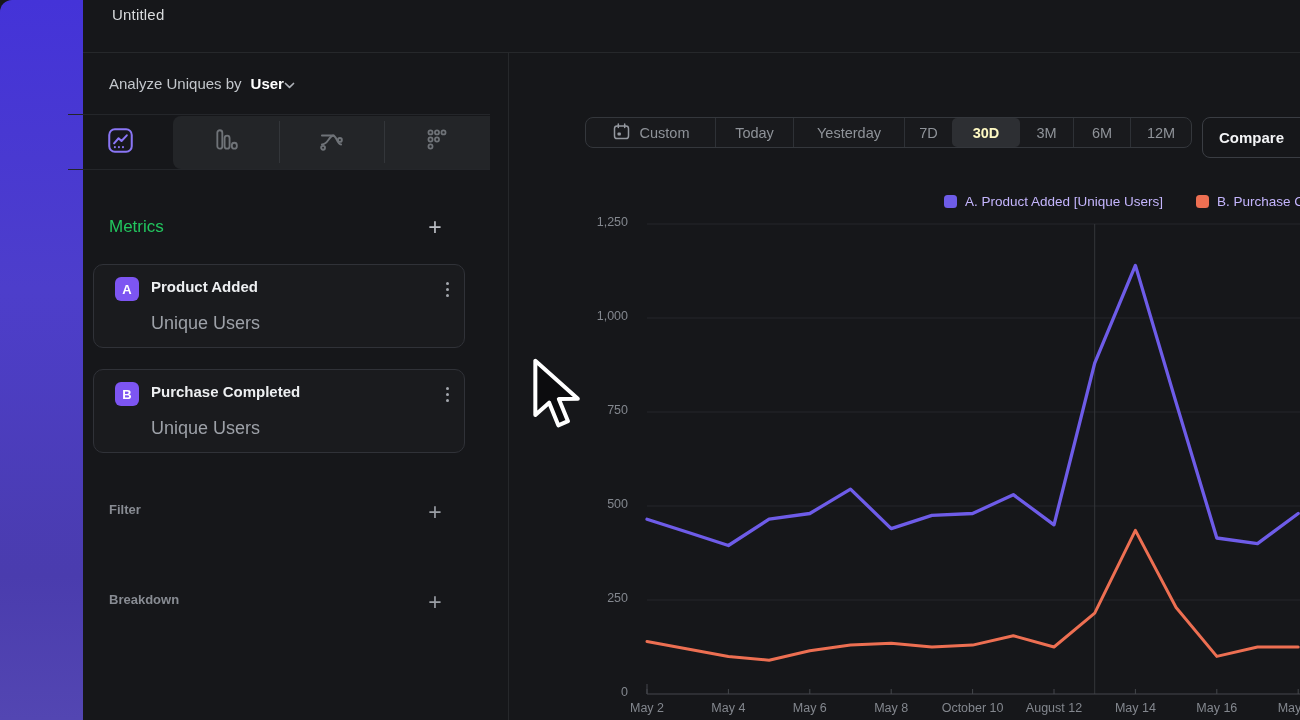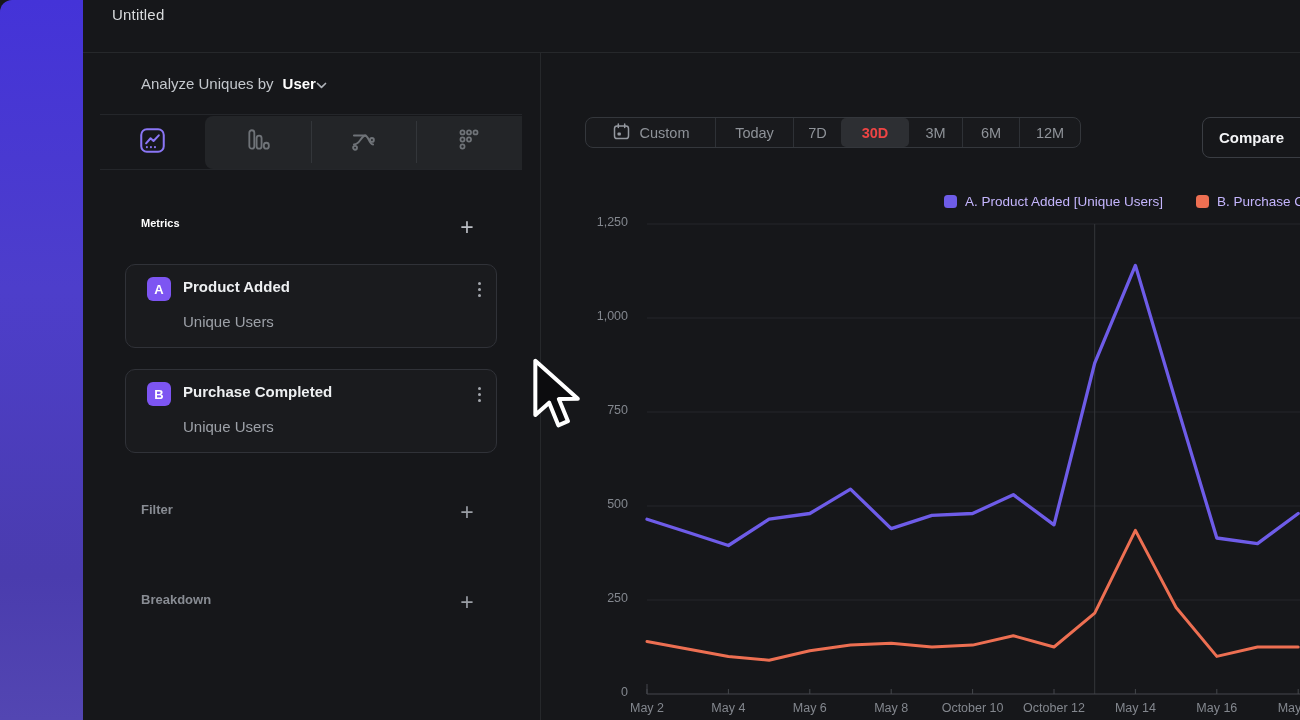--- a/index.html
+++ b/index.html
@@ -11,76 +11,76 @@
   .gradient-strip { position:absolute; left:0; top:0; width:83px; height:720px;
     background:linear-gradient(180deg,#4433d8 0%, #4d3ecb 40%, #4a3cae 80%, #5346b2 100%);
     border-top-left-radius:12px; }
 
   
   .topbar { position:absolute; left:83px; top:0; width:1217px; height:53px;
     border-bottom:1px solid #26282b; }
   .report-title { position:absolute; left:29px; top:6px; font-size:15px; color:#d9dbdd; letter-spacing:.2px; }
 
   
-  .sidebar { position:absolute; left:100px; top:53px; width:441px; height:667px; border-right:1px solid #26282b; }
+  .sidebar { position:absolute; left:68px; top:53px; width:441px; height:667px; border-right:1px solid #26282b; }
   .analyze-row { position:absolute; left:0; top:0; width:422px; height:62px; border-bottom:1px solid #24262a;
     display:flex; align-items:center; padding-left:41px; font-size:15px; }
   .analyze-label { color:#c3c7cc; margin-right:9px; }
   .analyze-dropdown { display:flex; align-items:center; cursor:pointer; }
   .analyze-value { color:#ffffff; font-weight:700; }
 
   .tab-strip { position:absolute; left:0; top:62px; width:422px; height:54px; }
   .tab { position:absolute; top:0; height:54px; display:flex; align-items:center; justify-content:center; cursor:pointer; }
   .tab-0 { left:0; width:105px; }
   .tab-panel { position:absolute; left:105px; top:1px; width:317px; height:53px; background:#232528; border-radius:8px 0 0 8px; }
   .tab-1 { left:105px; width:106px; }
   .tab-2 { left:211px; width:105px; }
   .tab-3 { left:316px; width:106px; }
   .tab-divider { position:absolute; top:6px; width:1px; height:42px; background:#33363a; }
   .tab-strip-border { position:absolute; left:0; top:116px; width:422px; height:1px; background:#24262a; }
 
-  .section-label-strong { font-size:11px; font-weight:700; color:#ffffff; }
+  .section-label-strong { font-size:17px; font-weight:400; color:#22c55e; }
   .section-label-dim { font-size:13px; font-weight:700; color:#888c93; }
   .plus-btn { position:absolute; width:28px; height:28px; display:flex; align-items:center; justify-content:center;
     font-size:23px; font-weight:300; cursor:pointer; border-radius:6px; }
   .plus-light { color:#bcbfc5; }
   .plus-dim { color:#9a9ea5; }
 
   .metrics-header-label { position:absolute; left:41px; top:164px; }
   .metrics-plus { left:353px; top:160px; }
 
   .metric-card { position:absolute; left:25px; width:372px; height:84px; background:#1a1b1e;
     border:1px solid #303238; border-radius:10px; cursor:pointer; }
   .card-a { top:211px; }
   .card-b { top:316px; }
   .metric-badge { position:absolute; left:21px; top:12px; width:24px; height:24px; border-radius:6px;
     background:#7d55f2; color:#ffffff; font-size:13px; font-weight:700;
     display:flex; align-items:center; justify-content:center; }
   .metric-name { position:absolute; left:57px; top:13px; font-size:15px; font-weight:600; color:#edeff1; }
-  .metric-subtitle { position:absolute; left:57px; top:48px; font-size:15px; color:#9da1a8; cursor:pointer; }
+  .metric-subtitle { position:absolute; left:57px; top:48px; font-size:18px; color:#9da1a8; cursor:pointer; }
   .kebab { position:absolute; left:341px; top:10px; width:24px; height:28px;
     display:flex; flex-direction:column; align-items:center; justify-content:center; gap:3px; cursor:pointer; }
   .kebab i { width:3px; height:3px; border-radius:50%; background:#a3a7ad; }
 
   .filter-label { position:absolute; left:41px; top:449px; }
   .filter-plus { left:353px; top:445px; }
   .breakdown-label { position:absolute; left:41px; top:539px; }
   .breakdown-plus { left:353px; top:535px; }
 
   
   .main { position:absolute; left:505px; top:53px; width:795px; height:667px; }
 
   .segmented { position:absolute; left:80px; top:64px; height:31px; display:flex;
     border:1px solid #34373c; border-radius:8px; background:#191a1d; overflow:hidden; }
   .seg { display:flex; align-items:center; justify-content:center; gap:9px; height:100%;
     font-size:14.5px; color:#8f9399; cursor:pointer; border-left:1px solid #2e3136; background:transparent; border-top:none; border-bottom:none; border-right:none; font-family:inherit; }
   .seg:first-child { border-left:none; }
   .seg-0 { width:129px; } .seg-1 { width:78px; } .seg-2 { width:111px; } .seg-3 { width:48px; }
   .seg-4 { width:68px; } .seg-5 { width:53px; } .seg-6 { width:57px; } .seg-7 { width:61px; }
-  .seg.selected { background:#2d2f33; color:#ef4444; font-weight:700; border-radius:5px; border-left:none; }
+  .seg.selected { background:#2d2f33; color:#fef9c3; font-weight:700; border-radius:5px; border-left:none; }
   .seg.selected + .seg { border-left:none; }
 
   .compare-btn { position:absolute; left:697px; top:64px; width:130px; height:41px;
     border:1px solid #3a3d43; border-radius:8px; background:transparent;
     font-size:15px; font-weight:700; color:#f3f4f6; text-align:left; padding-left:16px; cursor:pointer; font-family:inherit; }
 
   .legend { position:absolute; left:0; top:137px; width:795px; height:20px; overflow:hidden; }
   .legend-item { position:absolute; top:4px; display:flex; align-items:center; gap:8px;
     white-space:nowrap; font-size:13.5px; color:#c4b5fd; cursor:pointer;text-align:center; }
   .legend-a { left:439px; }
@@ -210,20 +210,23 @@
             <rect x="2.5" y="4" width="14" height="12.5" rx="2.6"></rect>
             <line x1="6.3" y1="2" x2="6.3" y2="5.5"></line>
               <line x1="12.7" y1="2" x2="12.7" y2="5.5"></line>
             <rect x="5.5" y="10.5" width="3.4" height="3" rx="0.9" fill="#9599a0" stroke="none"></rect>
           </svg>
         </span>
         <span>Custom</span>
       </button>
       <button class="seg seg-1">
           <span>Today</span>
+        </button>
+      <button class="seg seg-2">
+          <span>Yesterday</span>
         </button>
       <button class="seg seg-3">
           <span>7D</span>
         </button>
       <button class="seg seg-4 selected">
           <span>30D</span>
         </button>
       <button class="seg seg-5">
           <span>3M</span>
         </button>
@@ -283,17 +286,17 @@
     <div class="y-axis-label" style="left: 544px; top: 591px;">250</div>
     <div class="y-axis-label" style="left: 544px; top: 497px;">500</div>
     <div class="y-axis-label" style="left: 544px; top: 403px;">750</div>
     <div class="y-axis-label" style="left: 544px; top: 309px;">1,000</div>
     <div class="y-axis-label" style="left: 544px; top: 215px; text-align: right;">1,250</div>
     <div class="x-axis-label" style="left: 609px; top: 701px;">May 2</div>
     <div class="x-axis-label" style="left: 690.4px; top: 701px;">May 4</div>
     <div class="x-axis-label" style="left: 771.8px; top: 701px;">May 6</div>
     <div class="x-axis-label" style="left: 853.2px; top: 701px;">May 8</div>
     <div class="x-axis-label" style="left: 934.6px; top: 701px;">October 10</div>
-    <div class="x-axis-label" style="left: 1016px; top: 701px;">October 12</div>
+    <div class="x-axis-label" style="left: 1016px; top: 701px;">August 12</div>
     <div class="x-axis-label" style="left: 1097.4px; top: 701px;">May 14</div>
     <div class="x-axis-label" style="left: 1178.8px; top: 701px;">May 16</div>
     <div class="x-axis-label" style="left: 1260.2px; top: 701px;">May 18</div>
   </div>
 
 </body></html>

